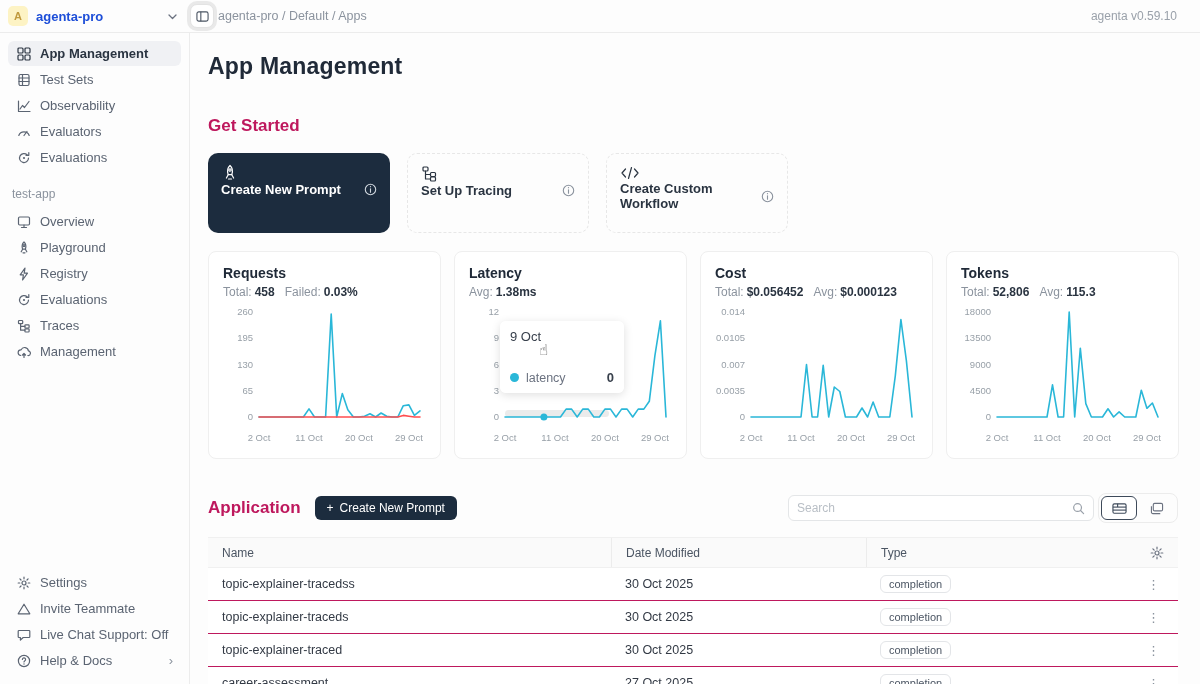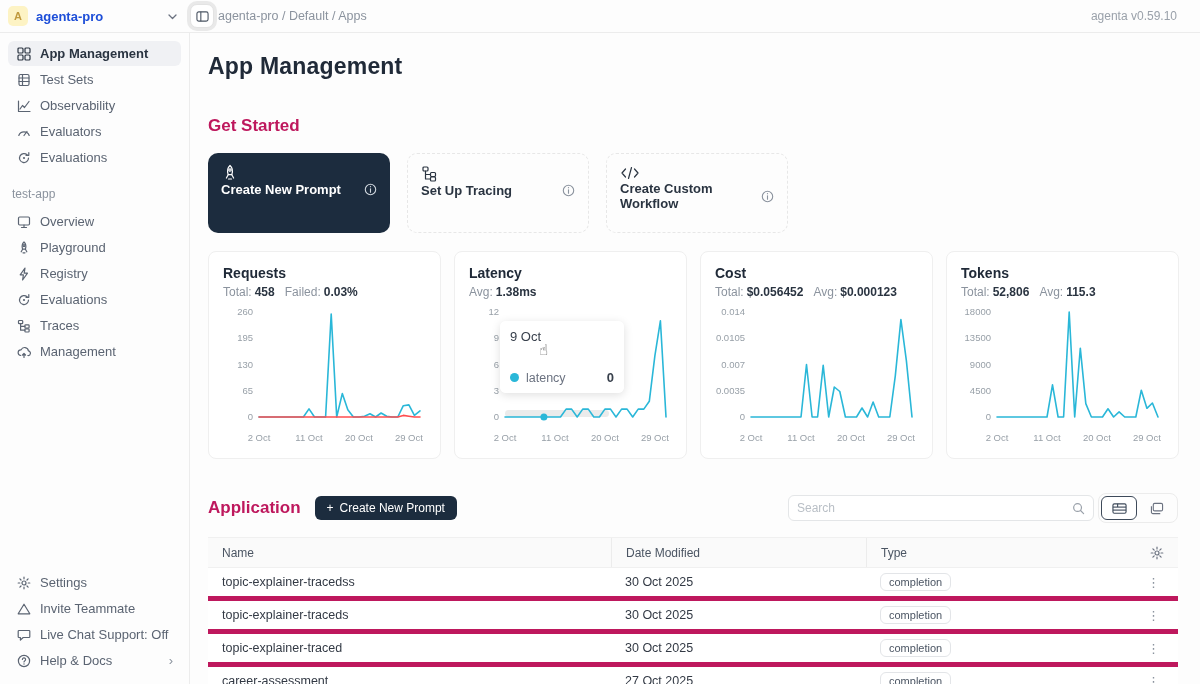--- a/index.html
+++ b/index.html
@@ -73,21 +73,21 @@
     display:flex; align-items:center; justify-content:center; cursor:pointer; }
   .view-btn.selected { border:1.5px solid #3e4a5a; background:#fff; }
   
   .apps-table { margin-top:14px; border-top:1px solid #f0f0f0; }
   .t-head { display:grid; grid-template-columns:403px 255px 262px 1fr; height:30px; align-items:center;
     background:#fafafa; border-bottom:1px solid #f0f0f0; font-size:12px; color:#4b5563; }
   .t-head .cell { padding-left:14px; height:100%; display:flex; align-items:center; }
   .t-head .cell.sep { border-left:1px solid #ececec; }
   .t-head .cell.last { justify-content:flex-end; padding-right:14px; }
   .t-row { display:grid; grid-template-columns:403px 255px 262px 1fr; height:33px; align-items:center;
-    border-bottom:5px solid #be185d; font-size:12.5px; color:#333a45; cursor:pointer; background:#fff; }
+    border-bottom:1px solid #be185d; font-size:12.5px; color:#333a45; cursor:pointer; background:#fff; }
   .t-row .cell { padding-left:14px; }
   .t-row .cell.last { display:flex; justify-content:flex-end; padding-right:18px; }
   .type-badge { display:inline-block; border:1px solid #e3e5e8; border-radius:6px; padding:2px 8px;
     font-size:11px; color:#4b5563; background:#fff; }
   .kebab { color:#8b939e; font-size:13px; cursor:pointer; }
   svg.icon { display:block; }
 </style>
 </head>
 <body>
 

